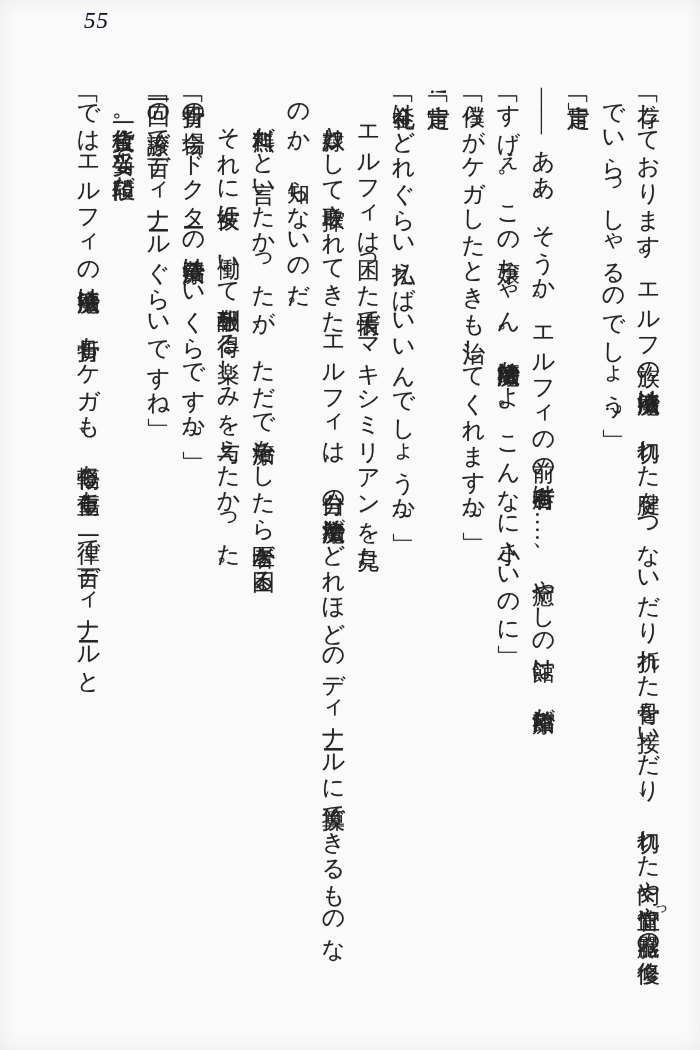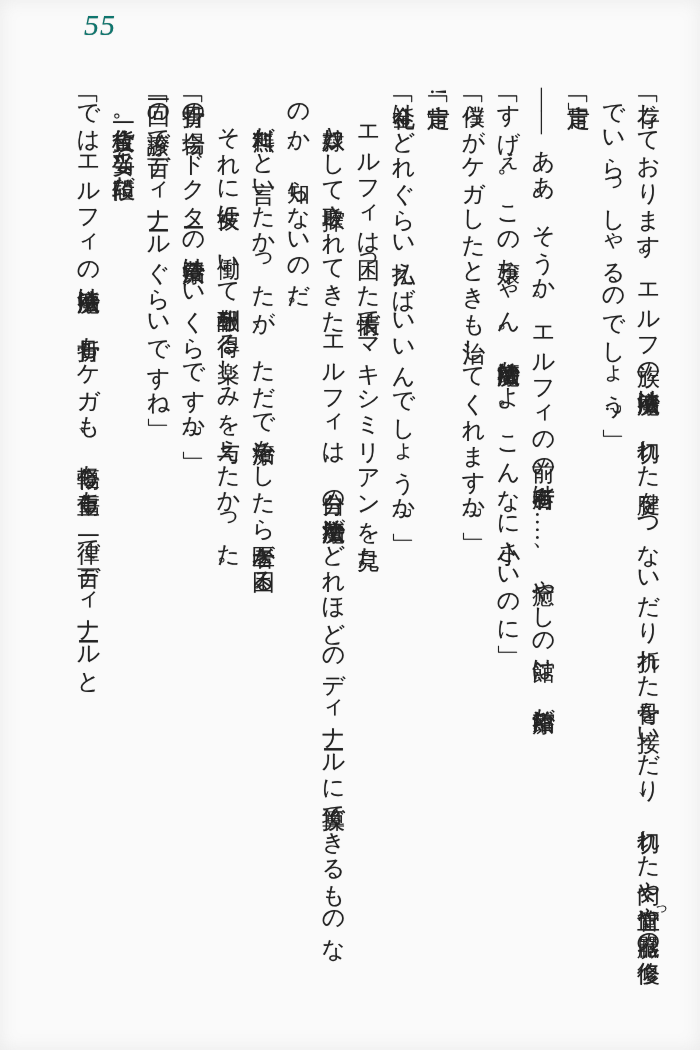--- a/index.html
+++ b/index.html
@@ -23,23 +23,23 @@
     width: 700px;
     height: 1050px;
     background: var(--paper, #fafafa);
     
     box-shadow: inset 0 0 18px rgba(120,120,120,0.12);
   }
   .page-number {
     position: absolute;
     top: 8px;
     left: 84px;
-    font-size: 30px;
+    font-size: 23px;
     font-style: italic;
-    color: #0f766e;
+    color: #0f172a;
     letter-spacing: 1px;
     text-shadow: 0 0 1px rgba(70,70,70,0.45);
   }
   .text-block {
     position: absolute;
     top: 88px;
     right: 34px;
     height: 876px;
     writing-mode: vertical-rl;
     text-orientation: mixed;

